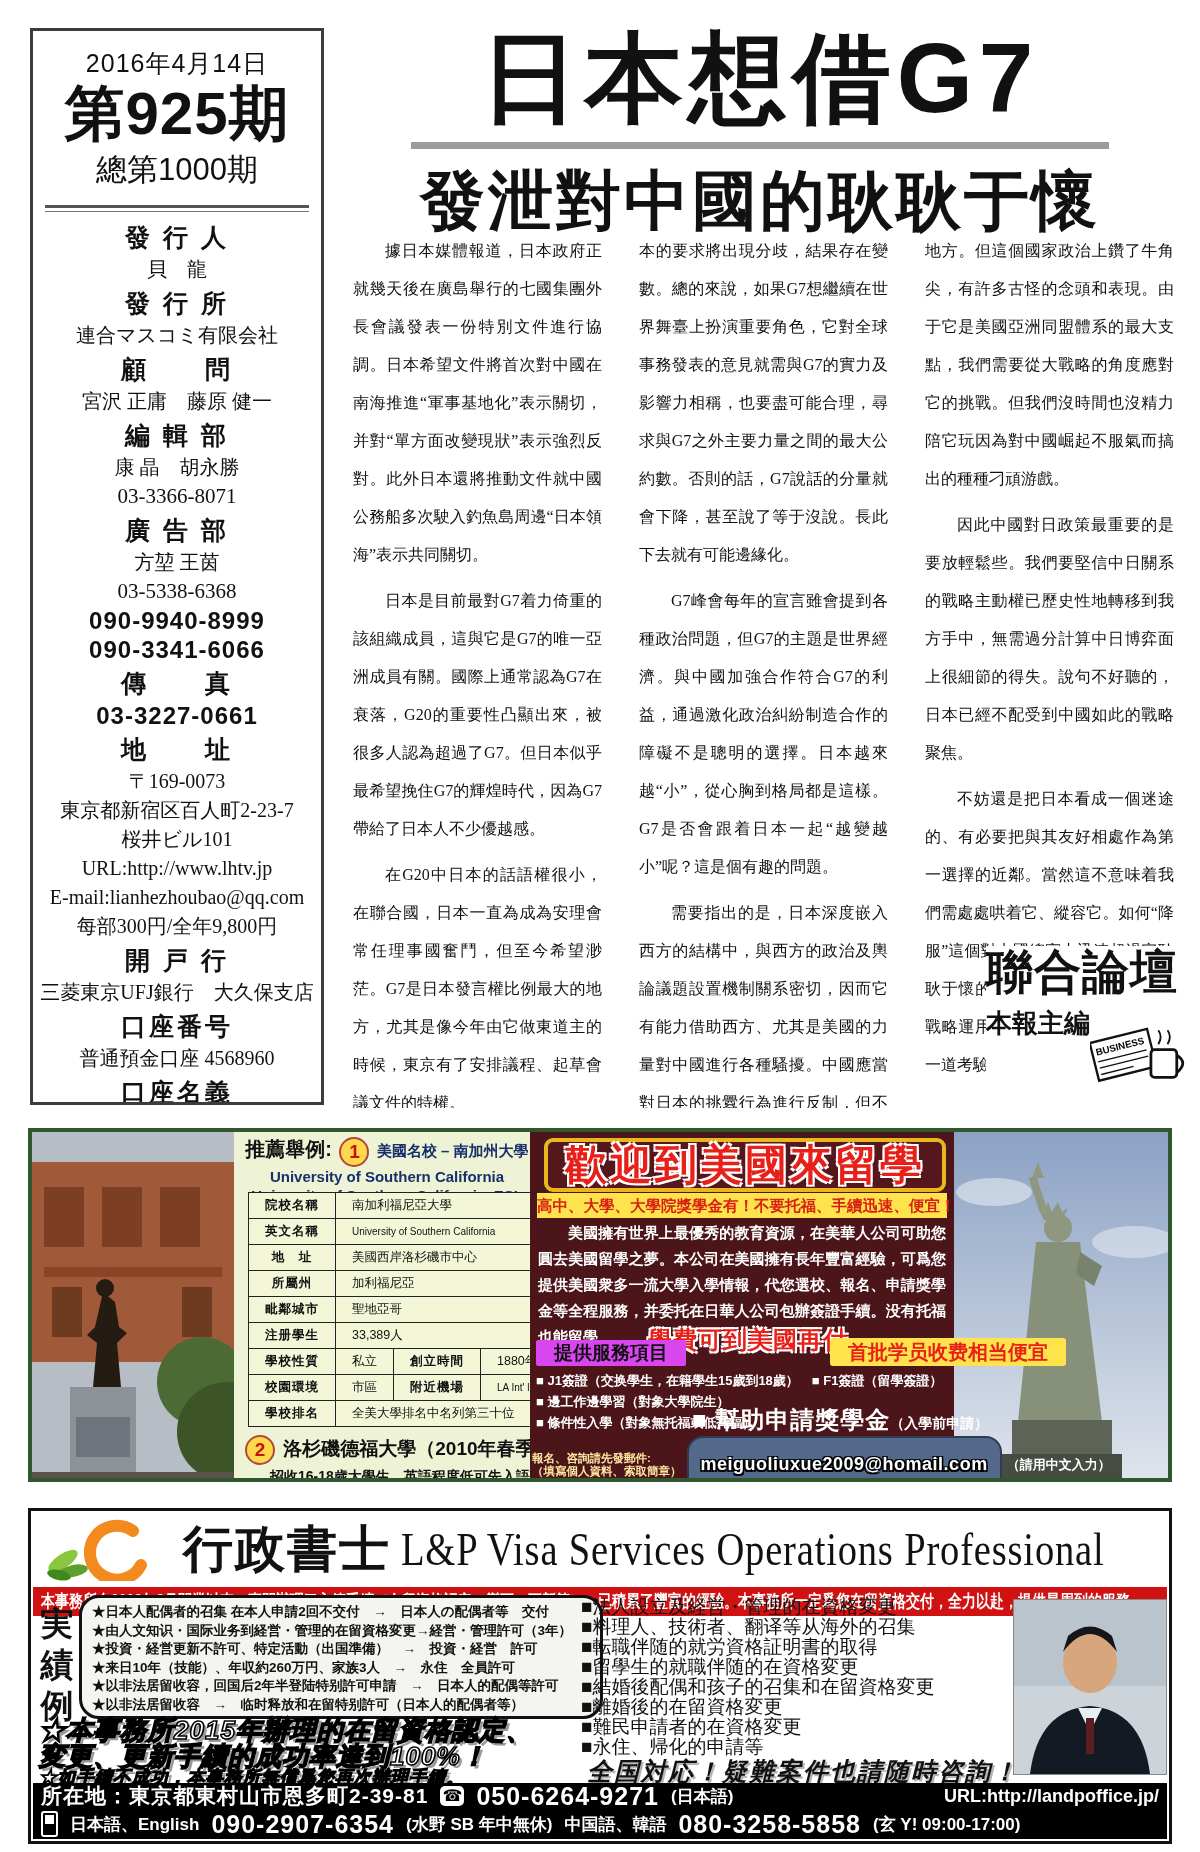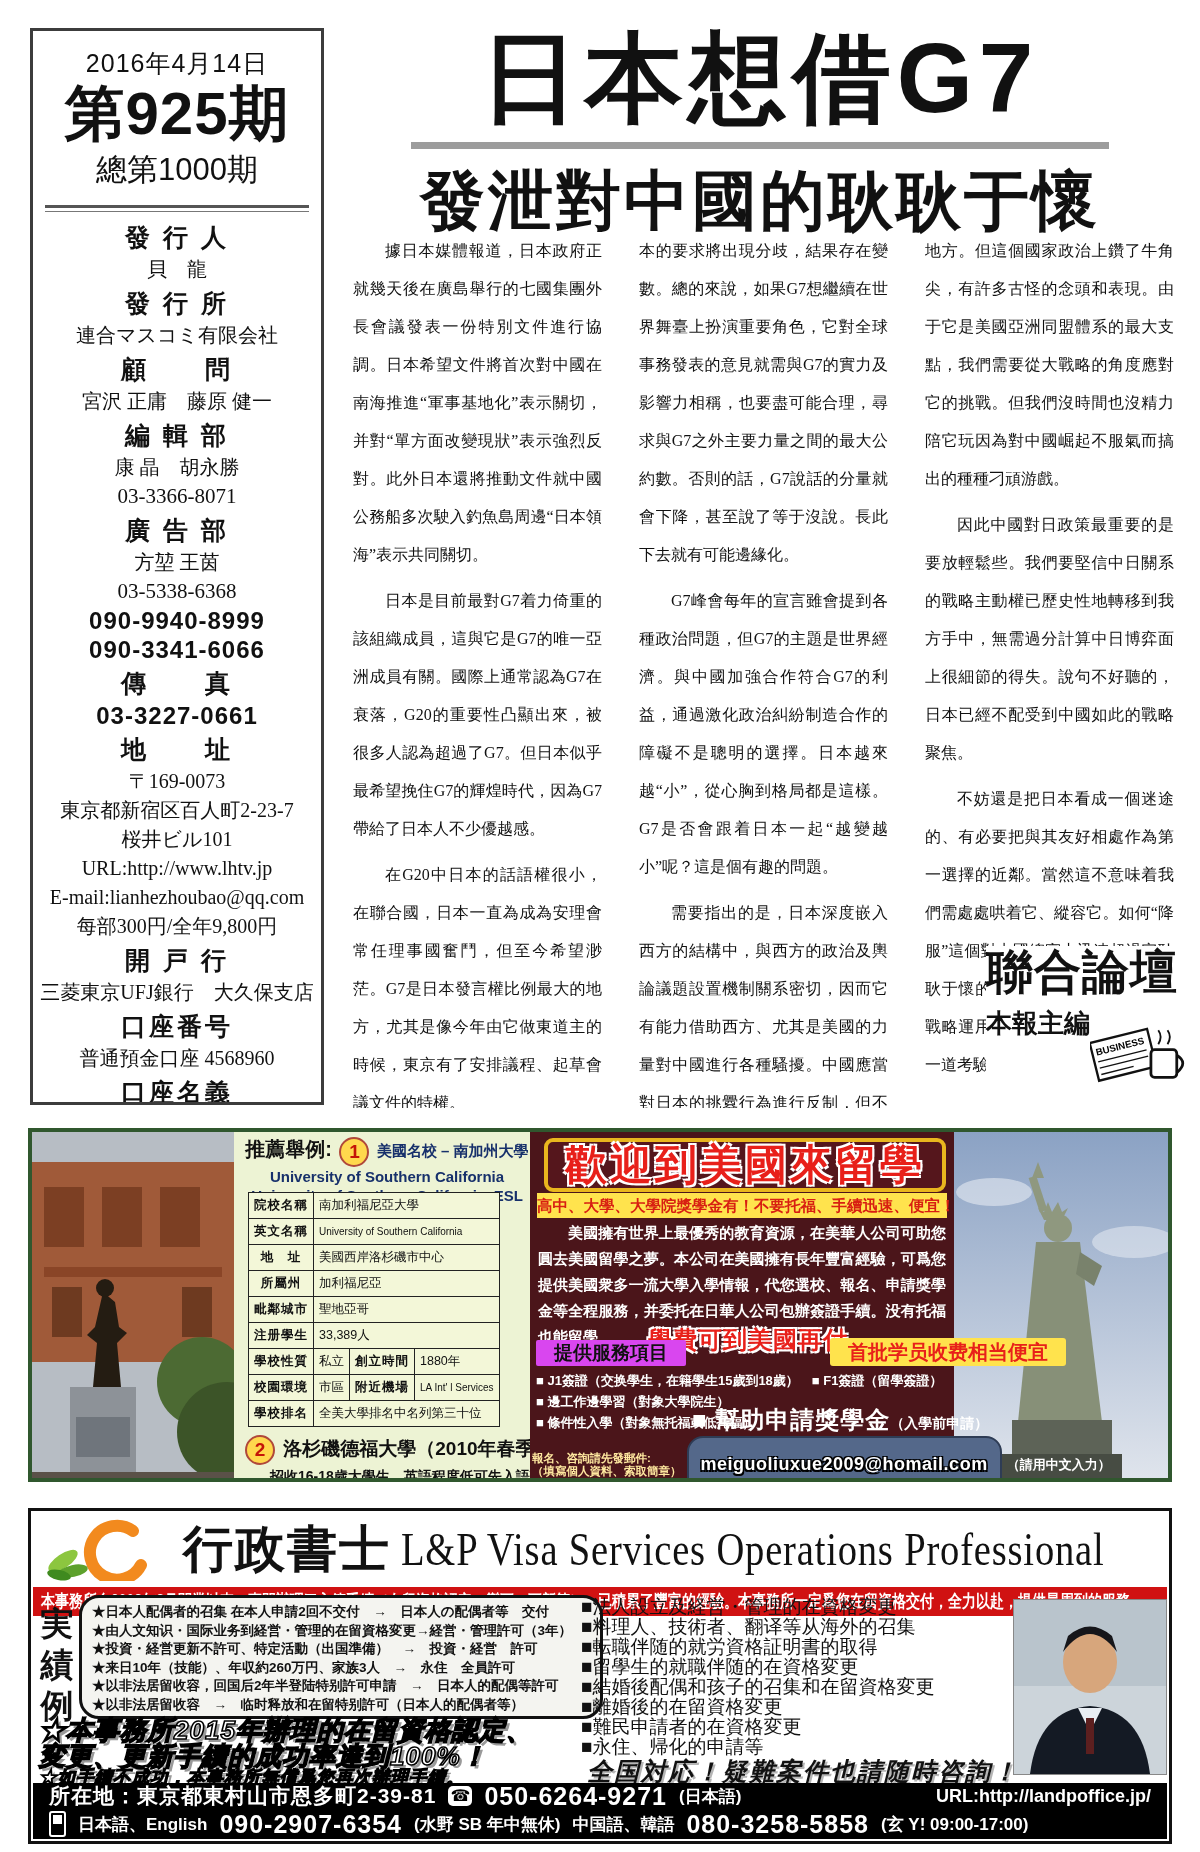--- a/index.html
+++ b/index.html
@@ -34,21 +34,21 @@
   
   .study-ad{position:absolute;left:28px;top:1128px;width:1144px;height:354px;border:4px solid #30572e;
             box-sizing:border-box;background:#edf3d4;overflow:hidden;}
   .usc-photo{position:absolute;left:0;top:0;width:202px;height:346px;}
   .rec-header{position:absolute;left:205px;top:5px;width:300px;text-align:center;line-height:19px;}
   .rec-label{font-size:20px;font-weight:bold;}
   .circ-num{display:inline-block;width:26px;height:26px;border-radius:50%;background:#ffd84d;border:2px solid #b0483a;
             color:#c41408;font-weight:900;font-size:19px;text-align:center;line-height:26px;vertical-align:middle;margin:0 3px;}
   .rec-text{font-size:15px;font-weight:bold;color:#17306b;}
   .school-table{position:absolute;left:216px;top:60px;width:240px;border-collapse:collapse;background:#f3f7d8;}
-  .school-table td{border:1.5px solid #222;font-size:12.5px;padding:1px 5px;height:23px;white-space:nowrap;overflow:hidden;}
+  .school-table td{border:1.5px solid #222;font-size:12.5px;padding:1px 16px;height:23px;white-space:nowrap;overflow:hidden;}
   .school-table td.th-c{font-weight:bold;text-align:center;letter-spacing:1px;}
   .school-table td.en{font-size:10px;}
   .rec2{position:absolute;left:210px;top:303px;width:310px;}
   .rec2-title{font-size:19px;font-weight:bold;white-space:nowrap;}
   .rec2-sub{font-size:14px;font-weight:bold;margin-top:3px;padding-left:28px;white-space:nowrap;}
   .usa-ad{position:absolute;left:498px;top:0;width:424px;height:346px;background:#4b151a;}
   .statue{position:absolute;left:922px;top:0;width:214px;height:346px;}
   .usa-title{position:absolute;left:512px;top:6px;width:394px;height:46px;border:4px solid #e9b61e;border-radius:9px;
              background:#55161c;text-align:center;font-size:42px;font-weight:900;line-height:46px;letter-spacing:3px;
              color:#e8201a;text-shadow:-2px -2px 0 #fff,2px -2px 0 #fff,-2px 2px 0 #fff,2px 2px 0 #fff;white-space:nowrap;}
@@ -92,21 +92,21 @@
   .vsvc-line{font-size:19px;line-height:20px;white-space:nowrap;}
   .v-photo{position:absolute;left:982px;top:88px;width:152px;height:174px;border:1px solid #888;}
   .hl{position:absolute;left:8px;white-space:nowrap;font-style:italic;font-weight:900;color:#fff;
       -webkit-text-stroke:1.6px #000;text-shadow:3px 3px 0 #9a9a9a;letter-spacing:1px;}
   .hl1{top:202px;font-size:26px;}
   .hl2{top:228px;font-size:26px;}
   .hl3{top:254px;font-size:17.5px;-webkit-text-stroke:1.2px #000;}
   .nationwide{position:absolute;left:556px;top:244px;font-size:25px;font-weight:900;font-style:italic;
               font-family:"Liberation Serif",serif;letter-spacing:2px;text-shadow:2px 2px 0 #b5b5b5;white-space:nowrap;}
   .vbar{position:absolute;left:2px;width:1134px;background:#000;color:#fff;display:flex;align-items:center;
-        gap:12px;padding:0 16px;box-sizing:border-box;white-space:nowrap;}
+        gap:12px;padding:0 8px;box-sizing:border-box;white-space:nowrap;}
   .vbar1{top:272px;height:26px;}
   .vbar2{top:298px;height:30px;}
   .vb-addr{font-size:21px;font-weight:bold;letter-spacing:1px;}
   .vb-num{font-size:25px;font-weight:900;letter-spacing:1px;}
   .vb-note{font-size:17px;font-weight:bold;}
   .vb-url{font-size:18px;font-weight:bold;margin-left:auto;}
   .vb-lang{font-size:17px;font-weight:bold;}
   .bar-phone-icon{display:inline-block;width:24px;height:20px;background:#fff;color:#000;border-radius:5px;
                   font-size:16px;line-height:20px;text-align:center;}
   .mob-icon{display:inline-block;width:13px;height:22px;border:2px solid #fff;border-radius:3px;position:relative;}

